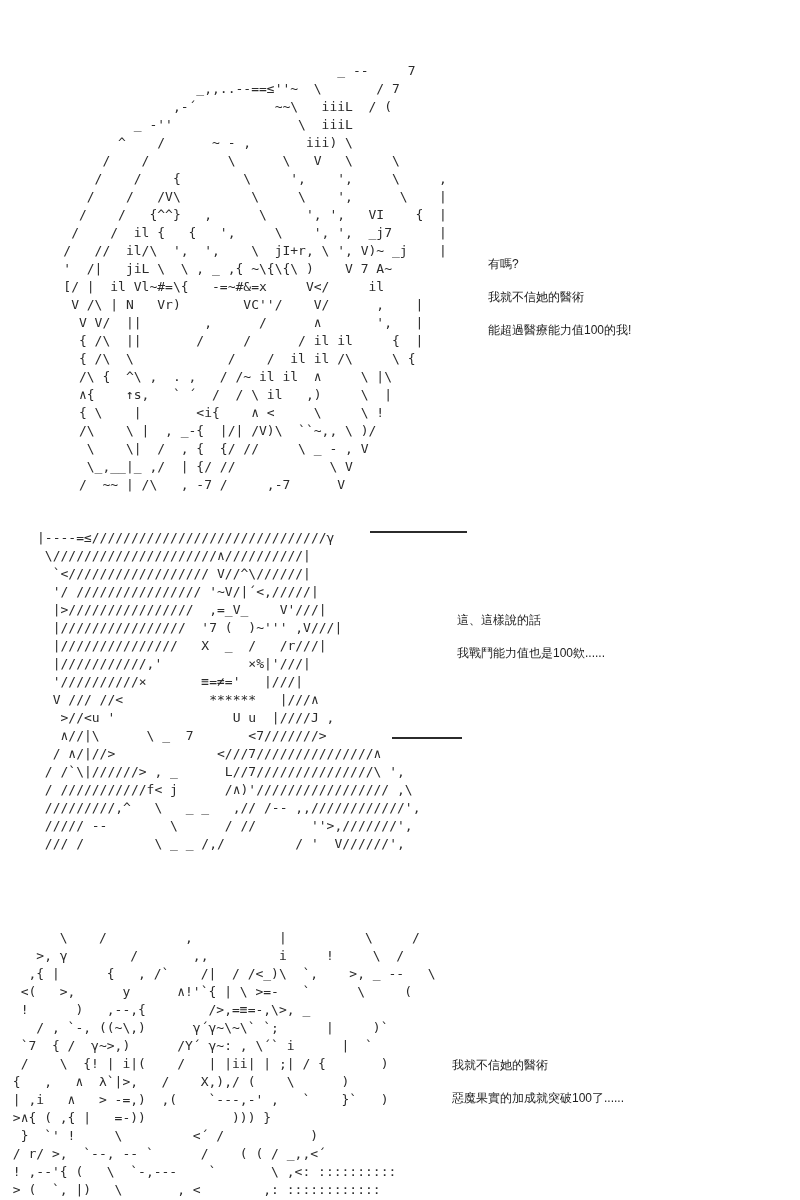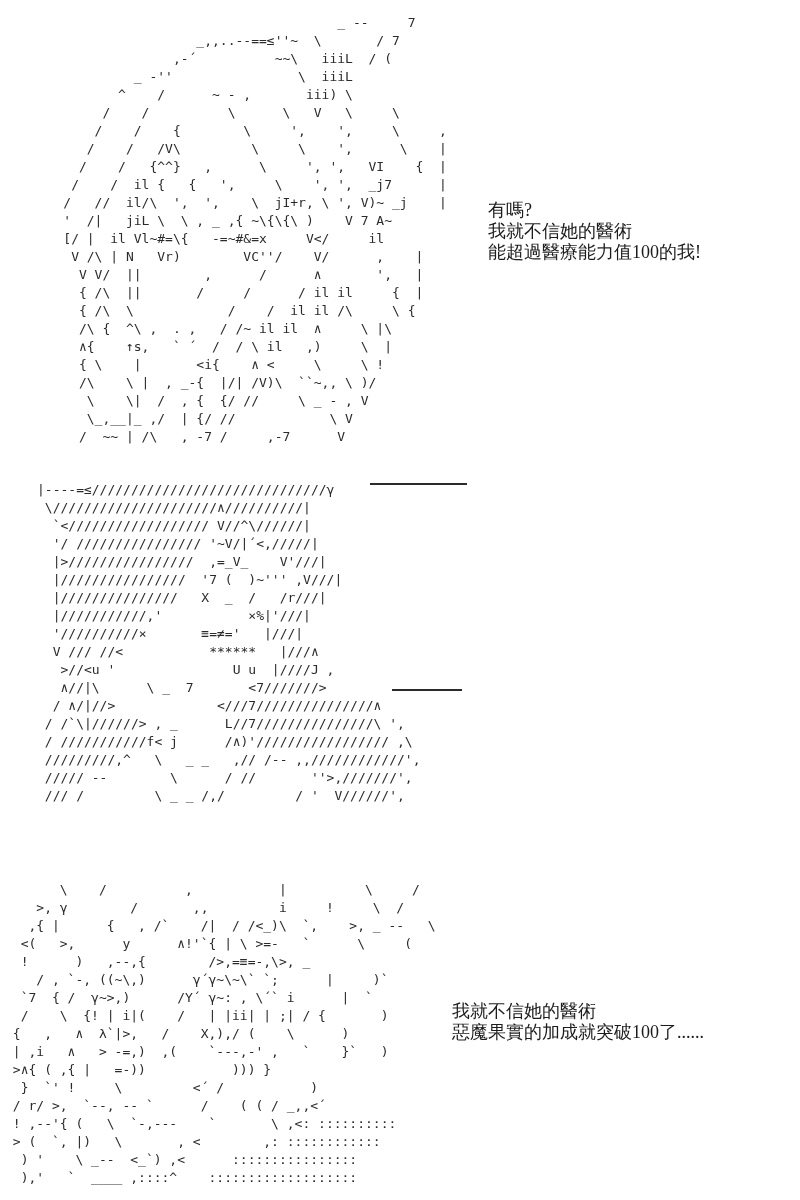--- a/index.html
+++ b/index.html
@@ -1,32 +1,32 @@
 <!DOCTYPE html>
 <html style="--background: #ffffff; --ink: #2b2b2b; --text: #1c1c1c;"><head>
 <meta charset="utf-8">
 <style>
   html,body{margin:0;padding:0;}
   body{
     width:800px;height:1200px;position:relative;overflow:hidden;
     background:var(--background,#ffffff);
     font-family:"DejaVu Sans","Liberation Sans",sans-serif;
   }
-  .page{position:absolute;inset:0;}
+  .page{position:absolute;inset:0;margin-top:48px;}
   .aa{
     position:absolute;margin:0;
     font-family:"DejaVu Sans Mono","Liberation Mono",monospace;
     font-size:13px;line-height:18px;letter-spacing:0;
     color:var(--ink,#2b2b2b);
     white-space:pre;
   }
   .dlg{
     position:absolute;
-    font-family:Liberation Serif, serif;
-    font-size:18px;line-height:21px;
+    font-family:Liberation Sans, sans-serif;
+    font-size:12px;line-height:33px;
     color:var(--text,#1c1c1c);
     white-space:pre-line;
   }
   .hrule{
     position:absolute;height:0;
     border-top:2px solid var(--ink,#2b2b2b);
   }
 </style>
 </head>
 <body>
@@ -76,20 +76,22 @@
   V /// //&lt;           ******   |///∧
    &gt;//&lt;u '               U u  |////J ,
    ∧//|\      \ _  7       &lt;7///////&gt;
   / ∧/|//&gt;             &lt;///7///////////////∧
  / /`\|//////&gt; , _      L//7///////////////\ ',
  / ///////////f&lt; j      /∧)'///////////////// ,\
  /////////,^   \   _ _   ,// /-- ,,////////////',
  ///// --        \      / //       ''&gt;,///////',
  /// /         \ _ _ /,/         / '  V//////',</pre>
 
+  <div class="dlg" style="left:457px;top:556px">這、這樣說的話
+我戰鬥能力值也是100欸......</div>
 
   <div class="hrule" style="left:392px;top:689px;width:70px"></div>
 
   <pre class="aa" style="left:5px;top:881px">       \    /          ,           |          \     /
     &gt;, γ        /       ,,         i     !     \  /
    ,{ |      {   , /`    /|  / /&lt;_)\  `,    &gt;, _ --   \
   &lt;(   &gt;,      y      ∧!'`{ | \ &gt;=-   `      \     (
   !      )   ,--,{        /&gt;,=≡=-,\&gt;, _
     / , `-, ((~\,)      γ´γ~\~\` `;      |     )`
   `7  { /  γ~&gt;,)      /Y´ γ~: , \´` i      |  `

